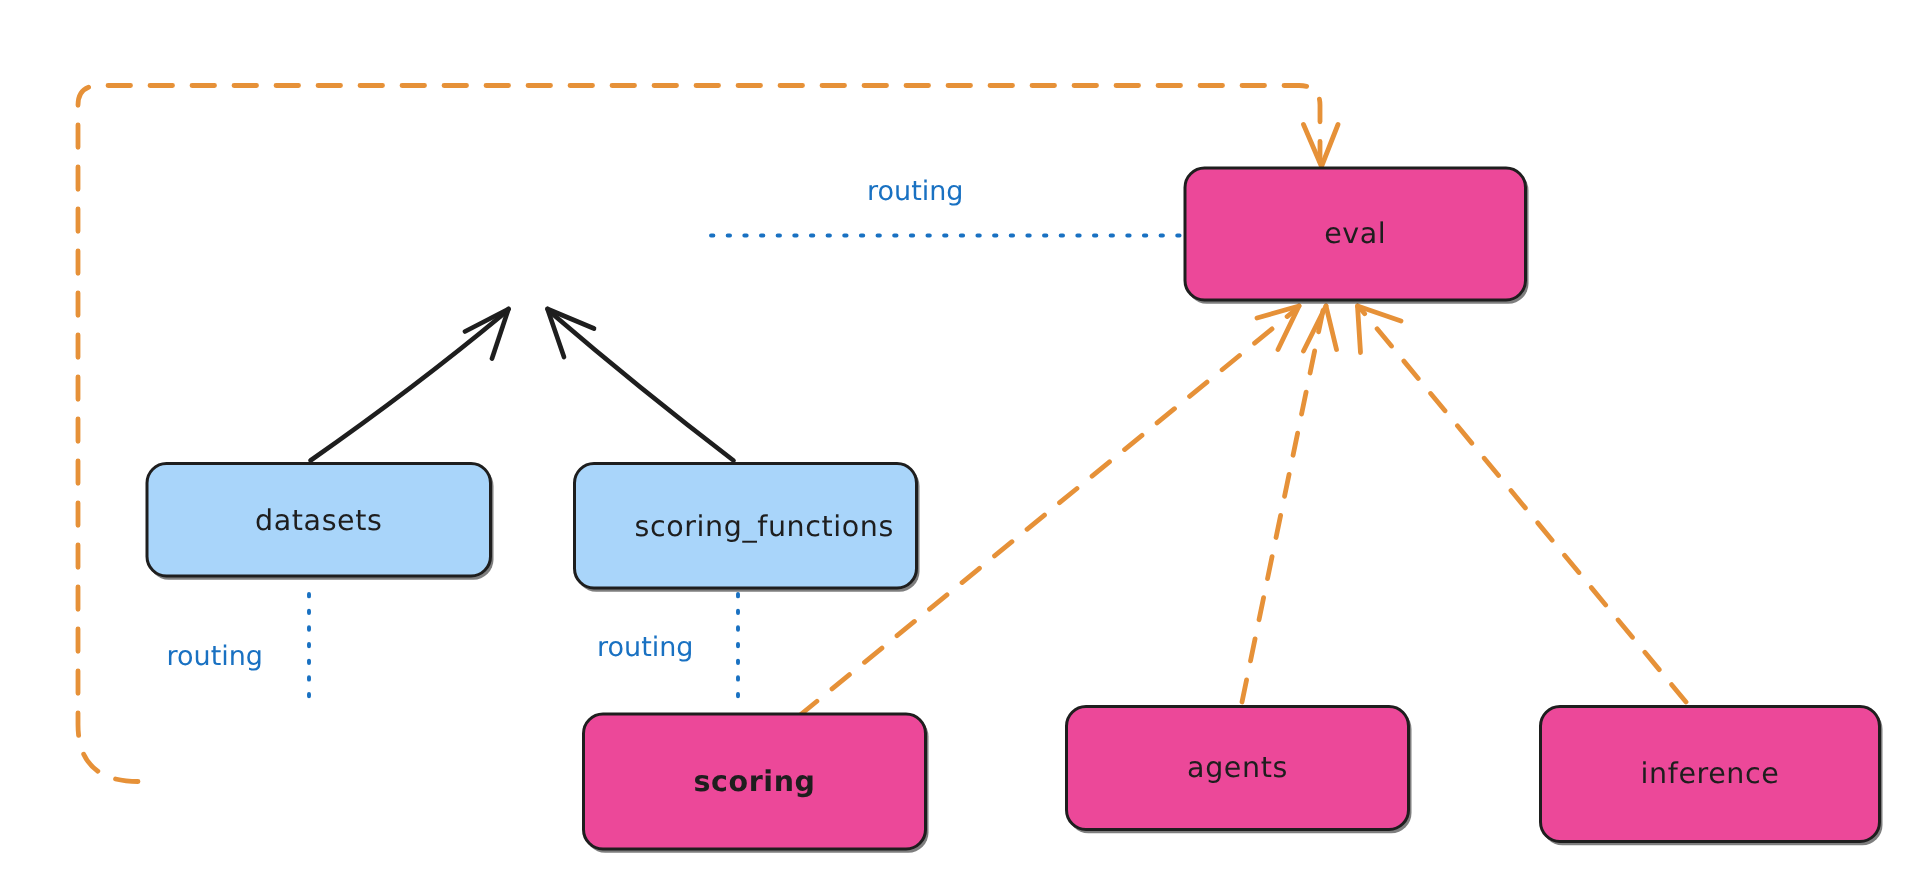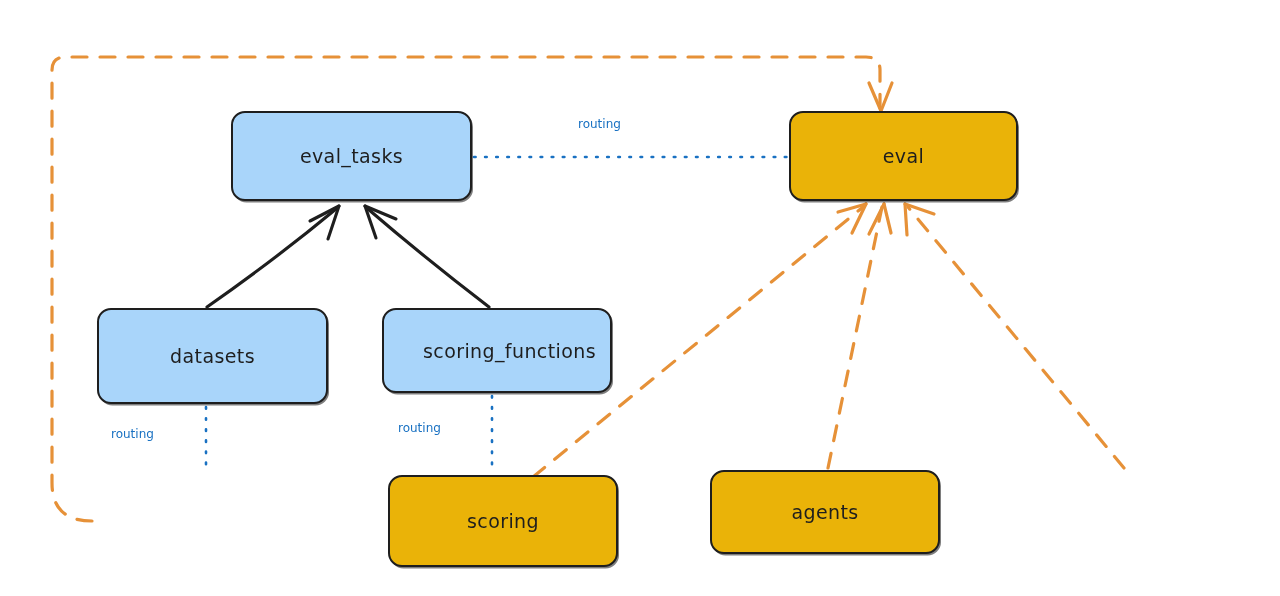--- a/index.html
+++ b/index.html
@@ -27,33 +27,33 @@
     position: absolute;
     box-sizing: border-box;
     display: flex;
     align-items: center;
     justify-content: center;
     border: 2.6px solid #1e1e1e;
     border-radius: 14px;
     box-shadow: 1.5px 2px 0 -0.5px rgba(20,20,20,0.55);
   }
   .node.blue  { background: #a9d5fa; }
-  .node.green { background: #eab308; }
+  .node.green { background: #ec4899; }
   .node-label {
     font-family: "DejaVu Sans", sans-serif;
     font-size: 19px;
     letter-spacing: 0.4px;
     color: #1e1e1e;
     white-space: nowrap;
     user-select: none;
   }
   .edge-label {
     position: absolute;
     font-family: "DejaVu Sans", sans-serif;
-    font-size: 12px;
+    font-size: 18px;
     color: #1971c2;
     white-space: nowrap;
     user-select: none;
   }
 </style>
 </head>
 <body>
 
 <div id="canvas">
 
@@ -101,45 +101,45 @@
       <path d="M 891 233 L 884 204" fill="none" stroke="#e69138" stroke-width="3.2" stroke-linecap="round"></path>
     </g>
 
     <g>
       <path d="M 1124 468 L 908 207" fill="none" stroke="#e69138" stroke-width="3.2" stroke-linecap="round" stroke-dasharray="15 13"></path>
       <path d="M 907 235 L 905 204" fill="none" stroke="#e69138" stroke-width="3.2" stroke-linecap="round"></path>
       <path d="M 934 214 L 905 204" fill="none" stroke="#e69138" stroke-width="3.2" stroke-linecap="round"></path>
     </g>
   </svg>
 
-  <div class="node blue" style="left:231px; top:111px; width:241px; height:90px;">
-    <span class="node-label">eval_tasks</span>
-  </div>
 
   <div class="node green" style="left:789px; top:111px; width:229px; height:90px;">
     <span class="node-label">eval</span>
   </div>
 
-  <div class="node blue" style="left:97px; top:308px; width:231px; height:96px;">
+  <div class="node blue" style="left:97px; top:308px; width:231px; height:77px;">
     <span class="node-label">datasets</span>
   </div>
 
   <div class="node blue" style="left:382px; top:308px; width:230px; height:85px;padding-left:25px;">
     <span class="node-label">scoring_functions</span>
   </div>
 
 
-  <div class="node green" style="left:388px; top:475px; width:230px; height:92px;">
+  <div class="node green" style="left:388px; top:475px; width:230px; height:92px;font-weight:bold;">
     <span class="node-label">scoring</span>
   </div>
 
   <div class="node green" style="left:710px; top:470px; width:230px; height:84px;">
     <span class="node-label">agents</span>
   </div>
 
+  <div class="node green" style="left:1026px; top:470px; width:228px; height:92px;">
+    <span class="node-label">inference</span>
+  </div>
 
   <div class="edge-label" style="left:578px; top:117px;">routing</div>
 
   <div class="edge-label" style="left:111px; top:427px;">routing</div>
 
   <div class="edge-label" style="left:398px; top:421px;">routing</div>
 
 </div>
 
 </body></html>

